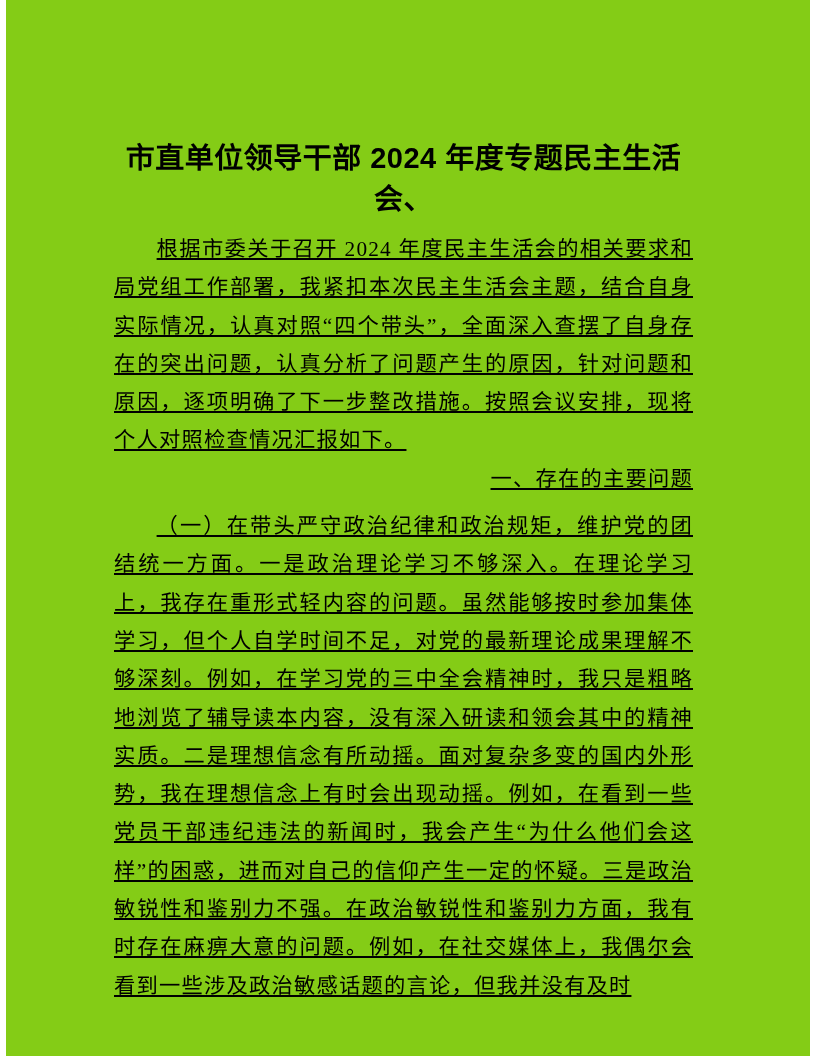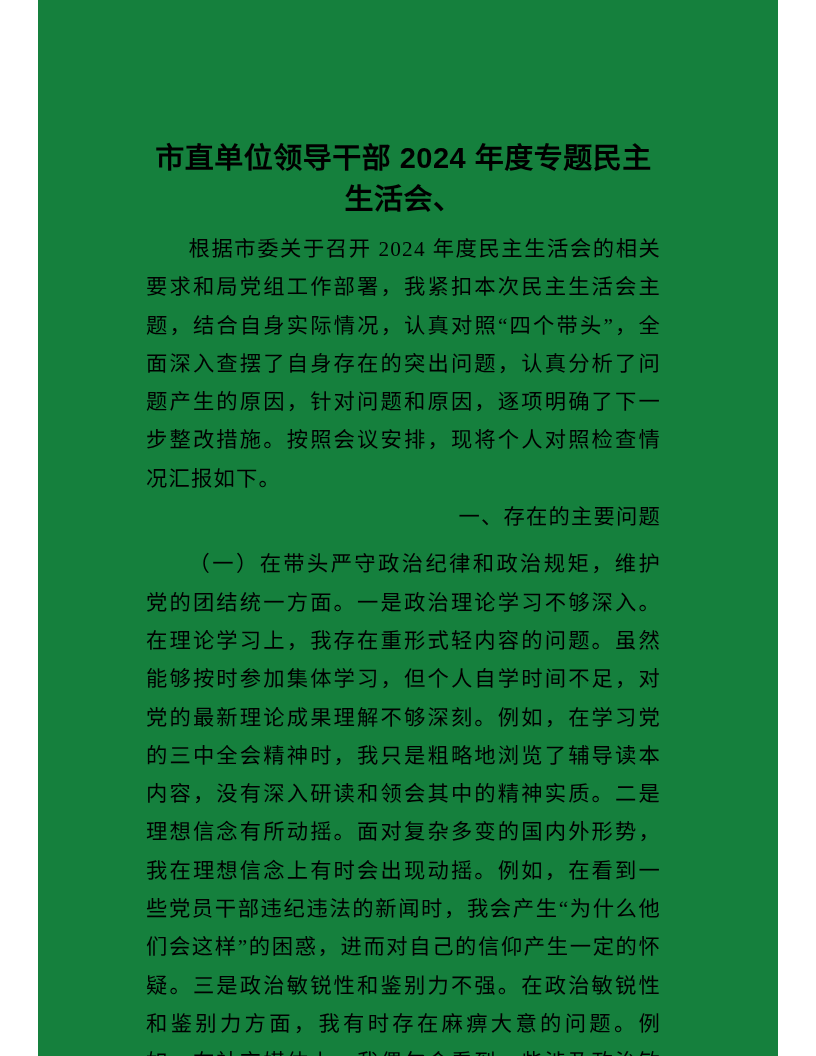--- a/index.html
+++ b/index.html
@@ -2,43 +2,44 @@
 <html lang="zh-CN"><head>
 <meta charset="utf-8">
 <style>
   html, body {
     margin: 0;
     padding: 0;
     background: #ffffff;
   }
   .page {
     position: relative;
-    width: 740px;
+    width: 804px;
     height: 1056px;
     margin: 0 auto;
-    background: #15803d;
+    background: #84cc16;
     color: #000000;
     box-sizing: border-box;
     padding: 138px 117px 0 108px;
     overflow: hidden;
   }
   .doc-title {
     font-family: "Liberation Sans", sans-serif;
     font-weight: 700;
     font-size: 29px;
     line-height: 41px;
     letter-spacing: 0.5px;
     text-align: center;
     margin: 0 0 10px 0;
   }
   .doc-title .title-line {
     display: block;
   }
   .doc-body {
     font-family: "Liberation Serif", serif;
+    text-decoration: underline;
   }
   .para {
     font-size: 21.3px;
     line-height: 38.3px;
     letter-spacing: 1.2px;
     text-align: justify;
     text-justify: inter-character;
     text-indent: 2em;
     margin: 0;
   }

